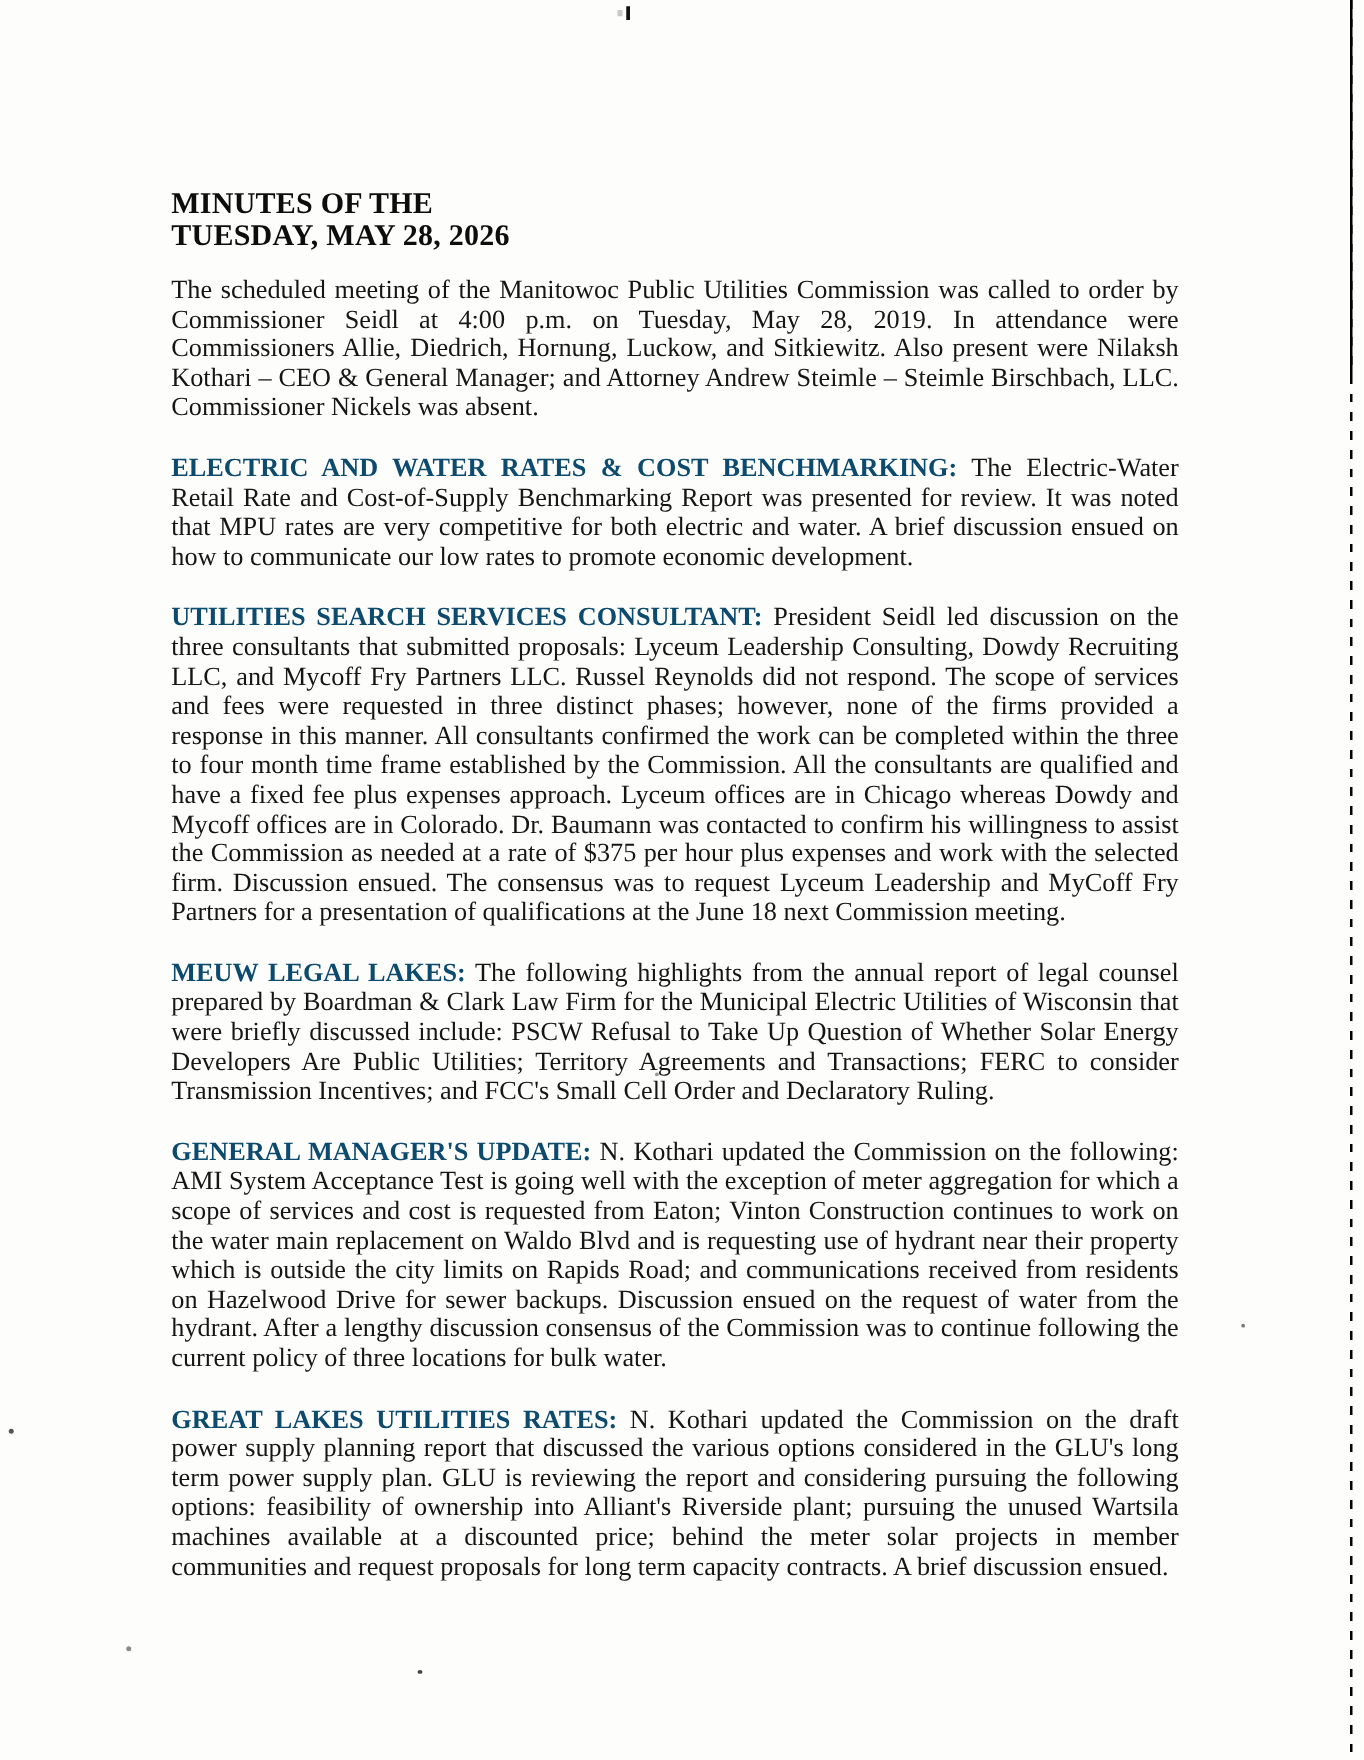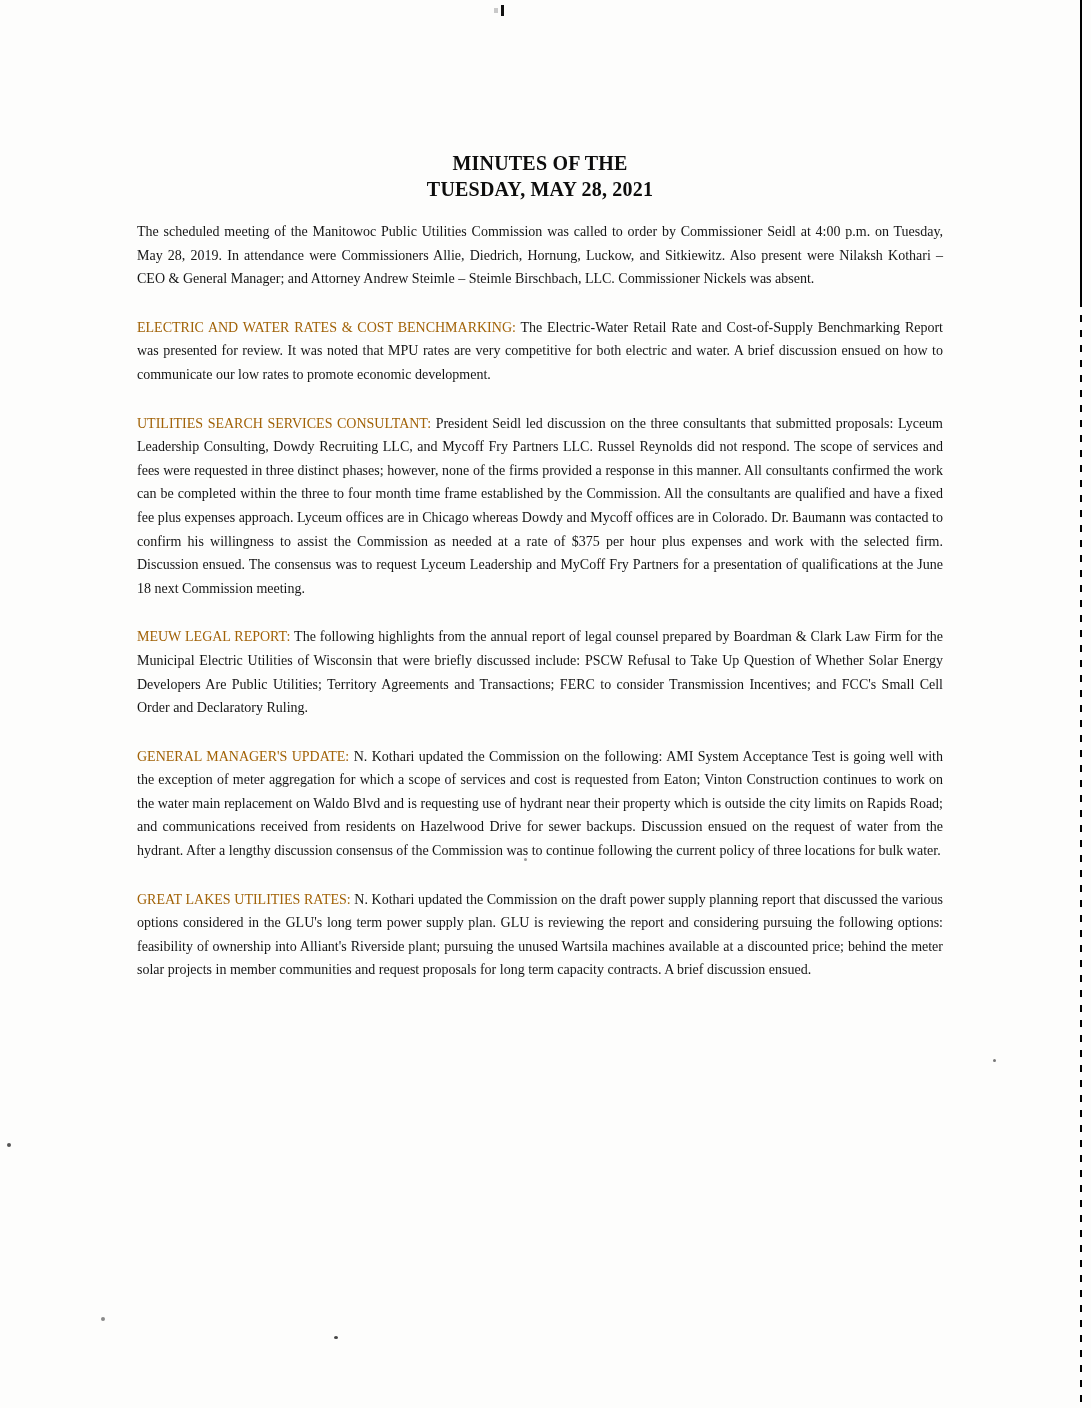--- a/index.html
+++ b/index.html
@@ -12,36 +12,36 @@
     font-family:"Liberation Serif","DejaVu Serif",serif;
     color:#151515;
   }
   .content{
     position:absolute;
     left:137px;
     top:150px;
     width:806px;
   }
   .title-block{
-    text-align:center;
+    text-align:left;
     font-weight:bold;
-    font-size:20px;
+    font-size:24px;
     line-height:26px;
     letter-spacing:0.2px;
     color:#0d0d0d;
   }
   .para{
     margin:25px 0 0 0;
-    font-size:14px;
+    font-size:21px;
     line-height:23.6px;
     text-align:justify;
     text-justify:inter-word;
   }
   .title-block + .para{margin-top:18px;}
-  .h{font-weight:normal;color:#a16207;}
+  .h{font-weight:bold;color:#0c4a6e;}
   
   .scan-line{
     position:absolute;
     left:1080px; top:0;
     width:2px; height:1408px;
     background:
       linear-gradient(#000 0 300px, rgba(0,0,0,0) 300px),
       repeating-linear-gradient(180deg, #000 0 7px, rgba(0,0,0,0) 7px 15px);
   }
   .scan-tick{
@@ -74,37 +74,37 @@
   <div class="speck speck-a"></div>
   <div class="speck speck-b"></div>
   <div class="speck speck-c"></div>
   <div class="speck speck-d"></div>
   <div class="speck speck-e"></div>
 
   <div class="content">
 
     <div class="title-block">
       <div class="title-line">MINUTES OF THE</div>
-      <div class="title-line">TUESDAY, MAY 28, 2021</div>
+      <div class="title-line">TUESDAY, MAY 28, 2026</div>
     </div>
 
     <p class="para"><span>The scheduled meeting of the Manitowoc Public Utilities Commission was called to order by Commissioner Seidl at 4:00 p.m. on Tuesday, May 28, 2019. In attendance were Commissioners Allie, Diedrich, Hornung, Luckow, and Sitkiewitz. Also present were Nilaksh Kothari – CEO &amp; General Manager; and Attorney Andrew Steimle – Steimle Birschbach, LLC. Commissioner Nickels was absent.</span></p>
 
     <p class="para">
       <span class="h">ELECTRIC AND WATER RATES &amp; COST BENCHMARKING:</span>
       <span class="b">The Electric-Water Retail Rate and Cost-of-Supply Benchmarking Report was presented for review. It was noted that MPU rates are very competitive for both electric and water. A brief discussion ensued on how to communicate our low rates to promote economic development.</span>
     </p>
 
     <p class="para">
       <span class="h">UTILITIES SEARCH SERVICES CONSULTANT:</span>
       <span class="b">President Seidl led discussion on the three consultants that submitted proposals: Lyceum Leadership Consulting, Dowdy Recruiting LLC, and Mycoff Fry Partners LLC. Russel Reynolds did not respond. The scope of services and fees were requested in three distinct phases; however, none of the firms provided a response in this manner. All consultants confirmed the work can be completed within the three to four month time frame established by the Commission. All the consultants are qualified and have a fixed fee plus expenses approach. Lyceum offices are in Chicago whereas Dowdy and Mycoff offices are in Colorado. Dr. Baumann was contacted to confirm his willingness to assist the Commission as needed at a rate of $375 per hour plus expenses and work with the selected firm. Discussion ensued. The consensus was to request Lyceum Leadership and MyCoff Fry Partners for a presentation of qualifications at the June 18 next Commission meeting.</span>
     </p>
 
     <p class="para">
-      <span class="h">MEUW LEGAL REPORT:</span>
+      <span class="h">MEUW LEGAL LAKES:</span>
       <span class="b">The following highlights from the annual report of legal counsel prepared by Boardman &amp; Clark Law Firm for the Municipal Electric Utilities of Wisconsin that were briefly discussed include: PSCW Refusal to Take Up Question of Whether Solar Energy Developers Are Public Utilities; Territory Agreements and Transactions; FERC to consider Transmission Incentives; and FCC's Small Cell Order and Declaratory Ruling.</span>
     </p>
 
     <p class="para">
       <span class="h">GENERAL MANAGER'S UPDATE:</span>
       <span class="b">N. Kothari updated the Commission on the following: AMI System Acceptance Test is going well with the exception of meter aggregation for which a scope of services and cost is requested from Eaton; Vinton Construction continues to work on the water main replacement on Waldo Blvd and is requesting use of hydrant near their property which is outside the city limits on Rapids Road; and communications received from residents on Hazelwood Drive for sewer backups. Discussion ensued on the request of water from the hydrant. After a lengthy discussion consensus of the Commission was to continue following the current policy of three locations for bulk water.</span>
     </p>
 
     <p class="para">
       <span class="h">GREAT LAKES UTILITIES RATES:</span>

